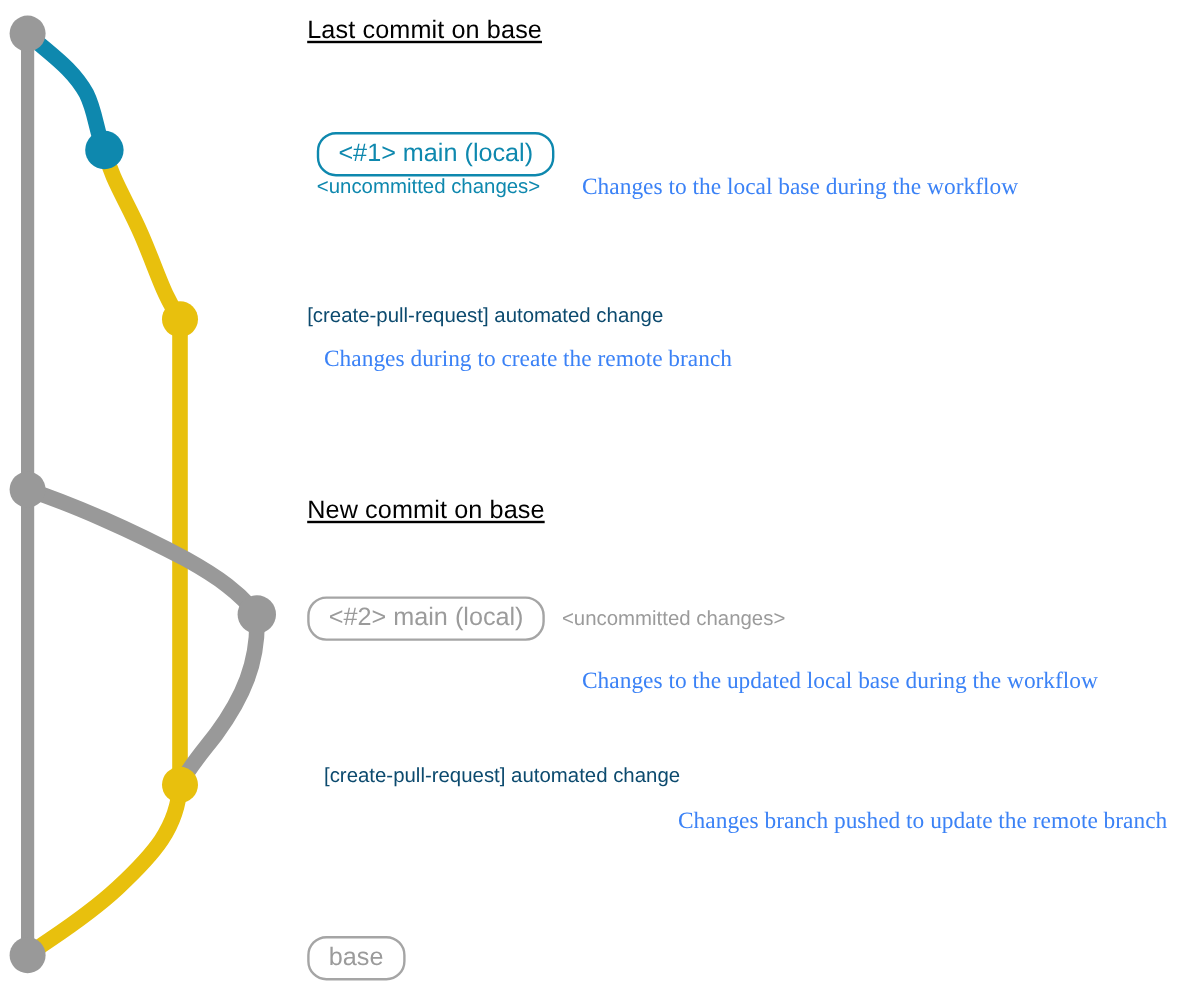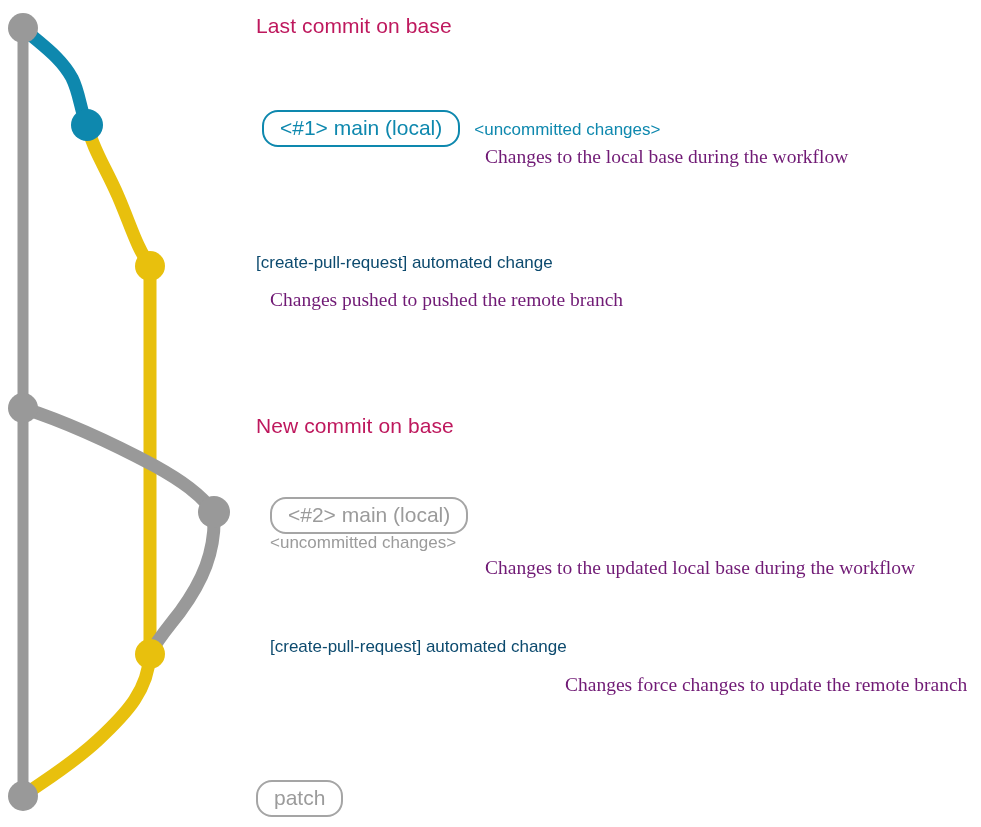--- a/index.html
+++ b/index.html
@@ -52,24 +52,24 @@
     margin-left: 14px;
     line-height: 1;
   }
   .subject-blue   { color: #0e88ae; }
   .subject-gray   { color: #9b9b9b; }
   .subject-yellow { color: #0c4a6e; }
   .desc {
     position: absolute;
     font-family: "Liberation Serif", serif;
     font-size: 19.5px;
-    color: #701a75;
+    color: #3b82f6;
     white-space: nowrap;
   }
-  .heading-gray { color: #be185d; }
+  .heading-gray { color: #000000; text-decoration: underline; }
 </style>
 </head>
 <body>
 
 <svg id="graph-canvas" viewBox="0 0 981 827" aria-hidden="true">
 
   <path d="M 23 28 L 23 408" stroke="#999999" stroke-width="11" fill="none" stroke-linecap="round"></path>
   <path d="M 23 408 L 23 796" stroke="#999999" stroke-width="11" fill="none" stroke-linecap="round"></path>
 
   <path d="M 23 28 C 40 44, 60 56, 72 78 C 80 94, 80 110, 87 125" stroke="#0e88ae" stroke-width="13" fill="none" stroke-linecap="round"></path>
@@ -89,41 +89,41 @@
   <circle cx="23" cy="408" r="15" fill="#999999"></circle>
   <circle cx="214" cy="512" r="16" fill="#999999"></circle>
   <circle cx="150" cy="654" r="15" fill="#e8c00d"></circle>
   <circle cx="23" cy="796" r="15" fill="#999999"></circle>
 </svg>
 
 <div class="row" style="left:256px; top:14px;">
   <span class="heading heading-gray">Last commit on base</span>
 </div>
 
-<div class="row" style="left:262px; top:110px;">
+<div class="row" style="left:250px; top:110px;flex-direction:column;">
   <span class="pill pill-blue">&lt;#1&gt; main (local)</span>
   <span class="subject subject-blue">&lt;uncommitted changes&gt;</span>
 </div>
 <div class="desc" style="left:485px; top:146px;">Changes to the local base during the workflow</div>
 
 <div class="row" style="left:256px; top:254px;">
   <span class="subject subject-yellow" style="margin-left:0;">[create-pull-request] automated change</span>
 </div>
-<div class="desc" style="left:270px; top:289px;">Changes pushed to pushed the remote branch</div>
+<div class="desc" style="left:270px; top:289px;">Changes during to create the remote branch</div>
 
 <div class="row" style="left:256px; top:414px;">
   <span class="heading heading-gray">New commit on base</span>
 </div>
 
-<div class="row" style="left:256px; top:497px;flex-direction:column;">
+<div class="row" style="left:256px; top:497px;">
   <span class="pill pill-gray">&lt;#2&gt; main (local)</span>
   <span class="subject subject-gray">&lt;uncommitted changes&gt;</span>
 </div>
 <div class="desc" style="left:485px; top:557px;">Changes to the updated local base during the workflow</div>
 
 <div class="row" style="left:256px; top:638px;">
   <span class="subject subject-yellow">[create-pull-request] automated change</span>
 </div>
-<div class="desc" style="left:565px; top:674px;">Changes force changes to update the remote branch</div>
+<div class="desc" style="left:565px; top:674px;">Changes branch pushed to update the remote branch</div>
 
 <div class="row" style="left:256px; top:780px;">
-  <span class="pill pill-gray">patch</span>
+  <span class="pill pill-gray">base</span>
 </div>
 
 </body></html>

